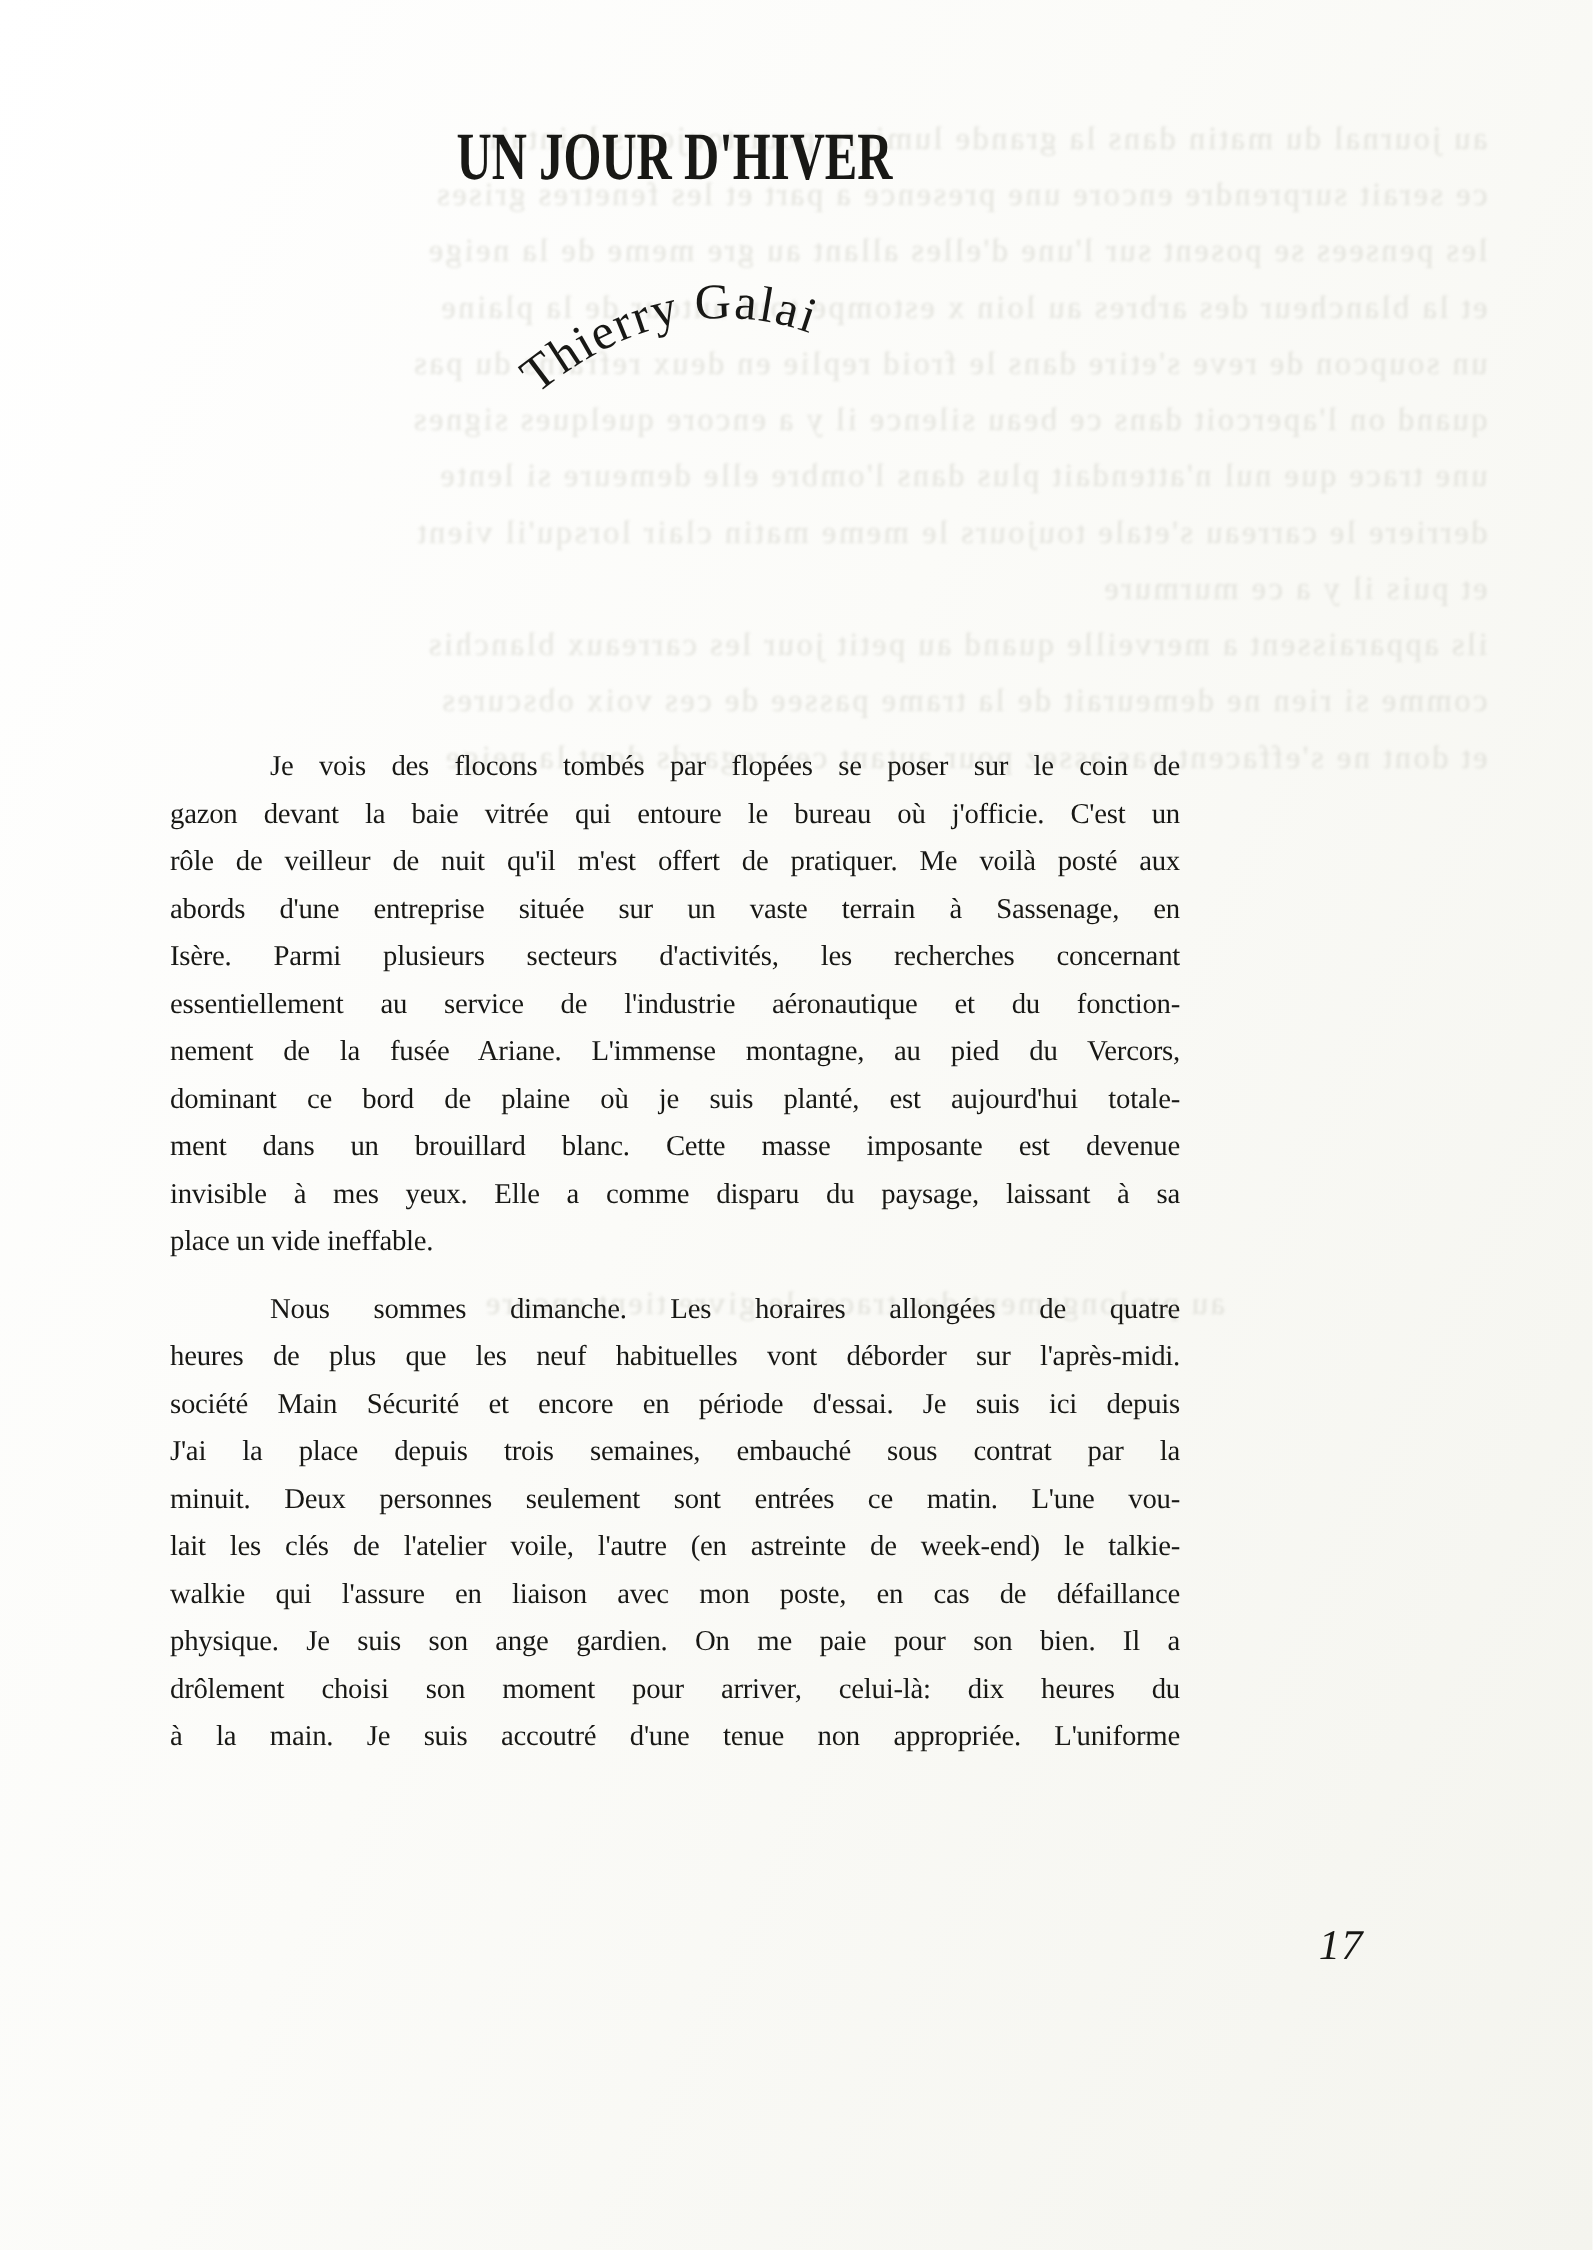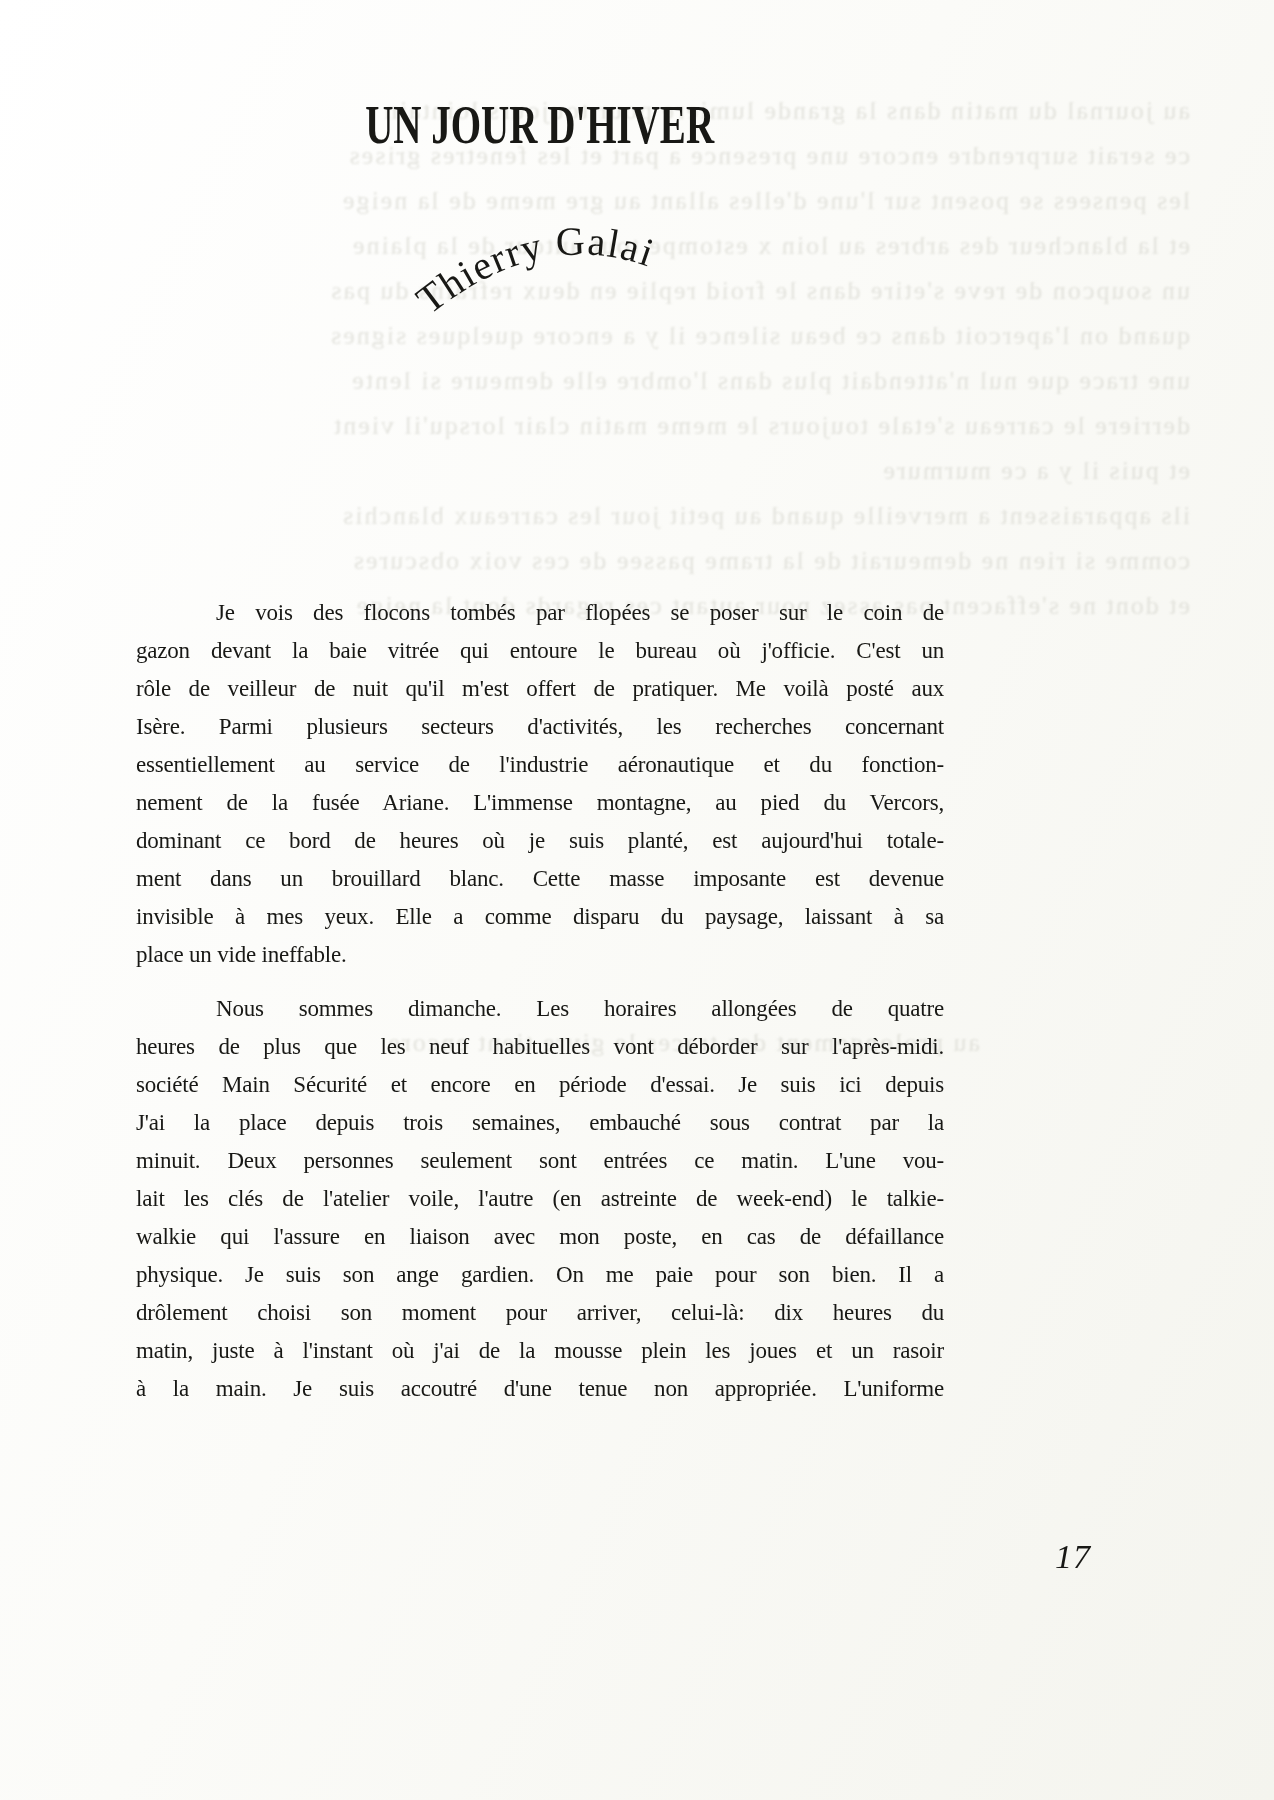--- a/index.html
+++ b/index.html
@@ -110,38 +110,38 @@
         <textPath href="#arcpath" startOffset="2%">Thierry Galai</textPath>
       </text>
     </svg>
   </div>
 
   <div class="body-text">
     <div class="paragraph">
         <div class="line">Je vois des flocons tombés par flopées se poser sur le coin de</div>
         <div class="line">gazon devant la baie vitrée qui entoure le bureau où j'officie. C'est un</div>
         <div class="line">rôle de veilleur de nuit qu'il m'est offert de pratiquer. Me voilà posté aux</div>
+        <div class="line">abords d'une entreprise située sur un vaste terrain à Sassenage, en</div>
         <div class="line">Isère. Parmi plusieurs secteurs d'activités, les recherches concernant</div>
         <div class="line">essentiellement au service de l'industrie aéronautique et du fonction-</div>
         <div class="line">nement de la fusée Ariane. L'immense montagne, au pied du Vercors,</div>
-        <div class="line">dominant ce bord de heures où je suis planté, est aujourd'hui totale-</div>
+        <div class="line">dominant ce bord de plaine où je suis planté, est aujourd'hui totale-</div>
         <div class="line">ment dans un brouillard blanc. Cette masse imposante est devenue</div>
         <div class="line">invisible à mes yeux. Elle a comme disparu du paysage, laissant à sa</div>
         <div class="line last">place un vide ineffable.</div>
       </div>
     <div class="paragraph">
         <div class="line">Nous sommes dimanche. Les horaires allongées de quatre</div>
         <div class="line">heures de plus que les neuf habituelles vont déborder sur l'après-midi.</div>
         <div class="line">société Main Sécurité et encore en période d'essai. Je suis ici depuis</div>
         <div class="line">J'ai la place depuis trois semaines, embauché sous contrat par la</div>
         <div class="line">minuit. Deux personnes seulement sont entrées ce matin. L'une vou-</div>
         <div class="line">lait les clés de l'atelier voile, l'autre (en astreinte de week-end) le talkie-</div>
         <div class="line">walkie qui l'assure en liaison avec mon poste, en cas de défaillance</div>
         <div class="line">physique. Je suis son ange gardien. On me paie pour son bien. Il a</div>
         <div class="line">drôlement choisi son moment pour arriver, celui-là: dix heures du</div>
-        <div class="line">matin, juste à l'instant où j'ai de la mousse plein les joues et un rasoir</div>
         <div class="line">à la main. Je suis accoutré d'une tenue non appropriée. L'uniforme</div>
       </div>
   </div>
 
   <div class="page-number">17</div>
 
 </div>
 
 </body></html>

